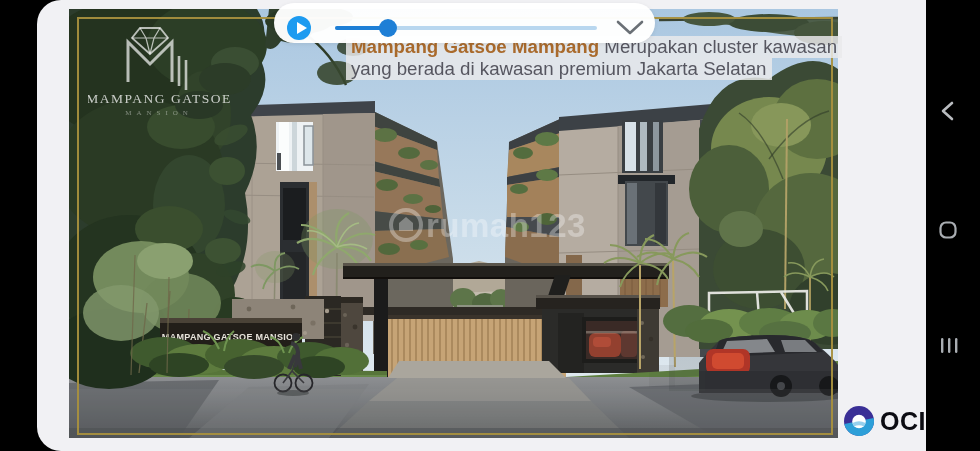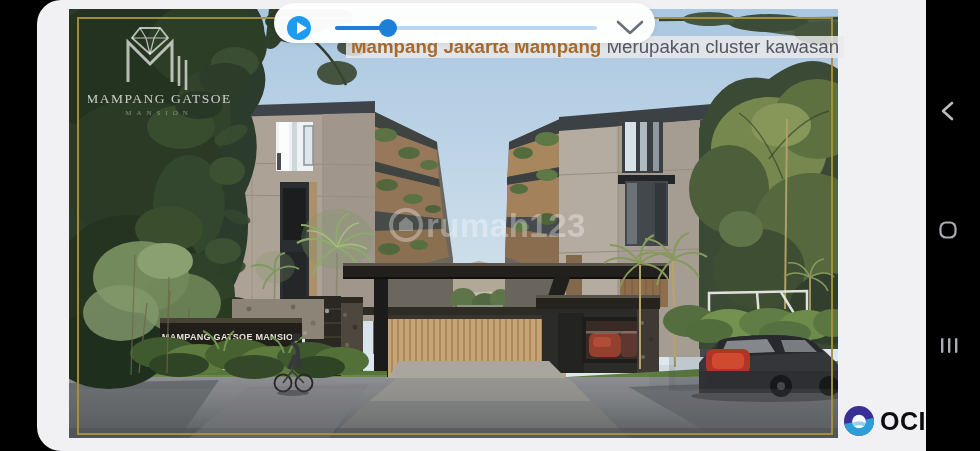--- a/index.html
+++ b/index.html
@@ -428,22 +428,23 @@
 <text x="357" y="228" font-family="Liberation Sans, sans-serif" font-size="33" font-weight="bold" fill="#ffffff" letter-spacing="0.5">rumah123</text>
 </g>
 
 <rect x="0" y="380" width="769" height="49" fill="#9a9da0" opacity="0.1"></rect>
 
 </svg>
 </div>
 
 <div class="abs" style="left:77px;top:17px;width:752px;height:414px;border:2px solid rgba(168,144,62,0.95)"></div>
 
-<div class="abs" style="left:346px;top:36px;height:22px;line-height:22px;background:rgba(233,233,235,0.84);padding:0 5px;font-size:18.7px;white-space:nowrap"><span style="color:#a96a2c;font-weight:bold">Mampang Jakarta Mampang</span><span style="color:#565660"> Merupakan cluster kawasan</span></div>
-
+<div class="abs" style="left:346px;top:36px;height:22px;line-height:22px;background:rgba(233,233,235,0.84);padding:0 5px;font-size:18.7px;white-space:nowrap"><span style="color:#a96a2c;font-weight:bold">Mampang Gatsoe Mampang</span><span style="color:#565660"> Merupakan cluster kawasan</span></div>
+
+<div class="abs" style="left:346px;top:58px;height:22px;line-height:22px;background:rgba(233,233,235,0.84);padding:0 5px;font-size:18.7px;color:#565660;white-space:nowrap">yang berada di kawasan premium Jakarta Selatan</div>
 
 <div class="abs" style="left:274px;top:3px;width:381px;height:40px;background:rgba(255,255,255,0.97);border-radius:21px;box-shadow:0 1px 4px rgba(0,0,0,0.08)"></div>
 
 <div class="abs" style="left:287px;top:16px;width:24px;height:24px;border-radius:50%;background:#1d9bf0"></div>
 <div class="abs" style="left:297px;top:22px;width:0;height:0;border-left:10px solid #ffffff;border-top:6.5px solid transparent;border-bottom:6.5px solid transparent"></div>
 
 <div class="abs" style="left:335px;top:26px;width:262px;height:4px;border-radius:2px;background:#b9d7ef"></div>
 
 <div class="abs" style="left:335px;top:26px;width:53px;height:4px;border-radius:2px;background:#1e7fd6"></div>
 

